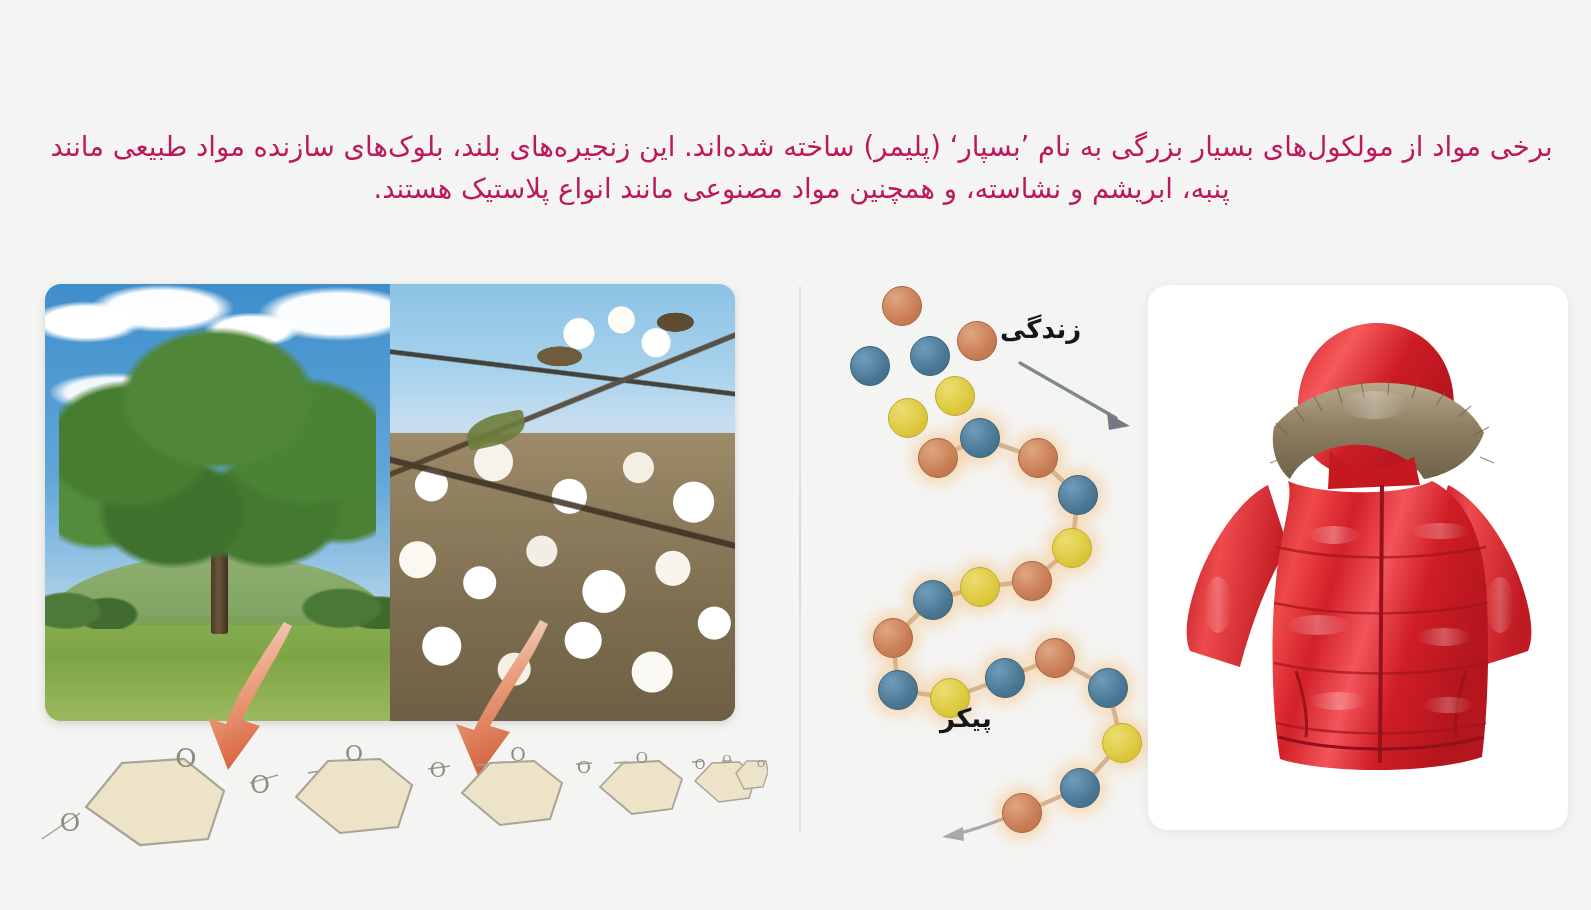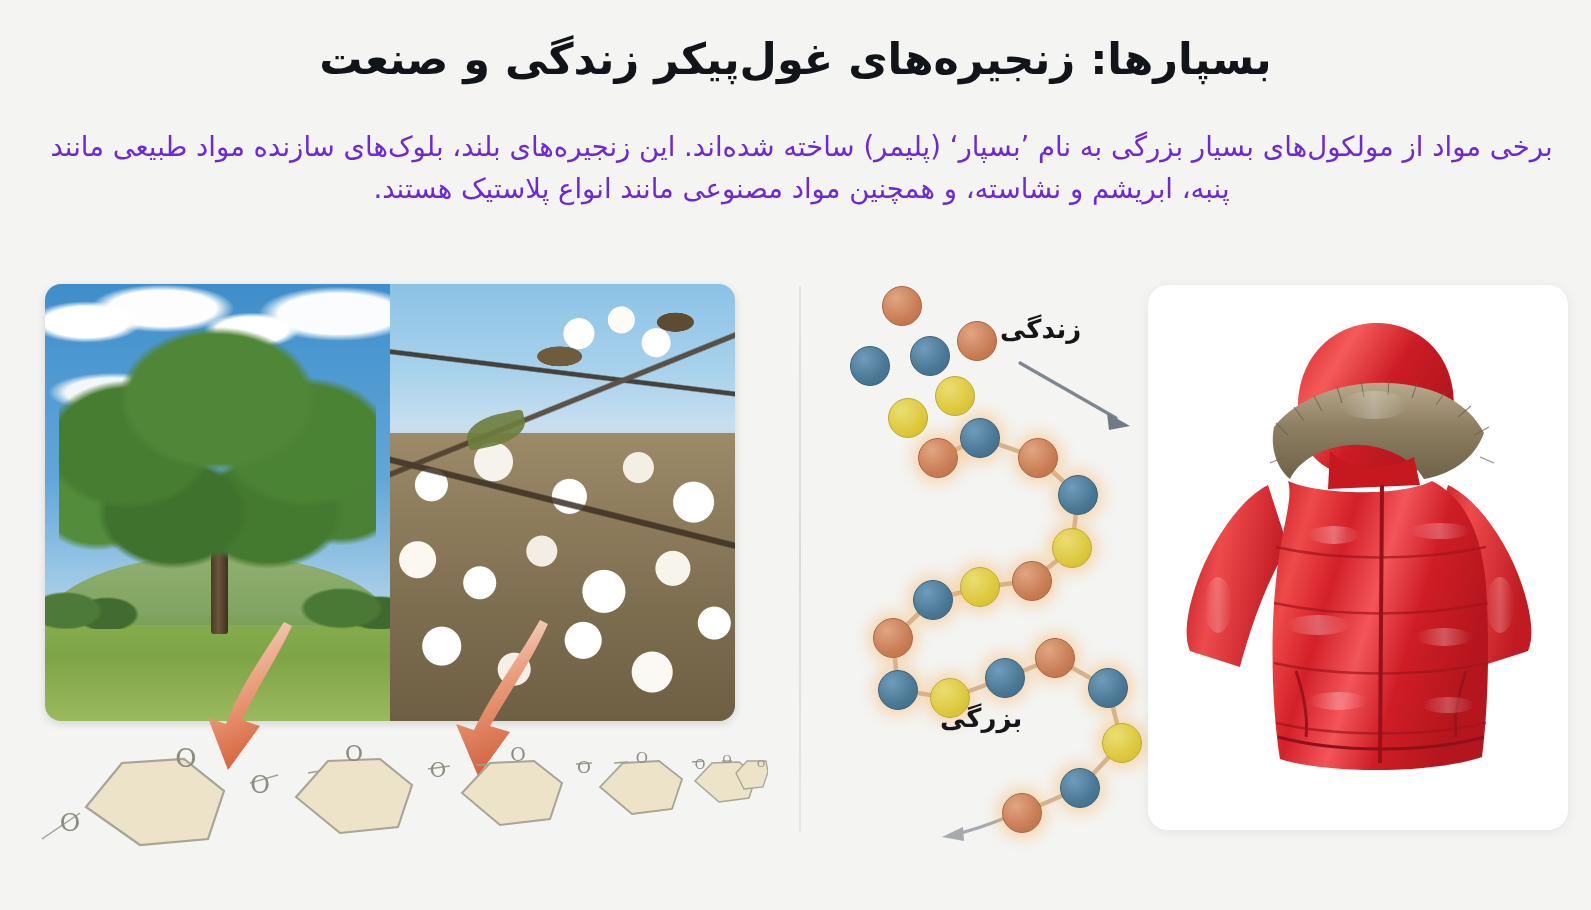--- a/index.html
+++ b/index.html
@@ -15,21 +15,21 @@
   .title{
     position:absolute;top:34px;left:0;right:0;
     text-align:center;
     font-size:43px;font-weight:bold;color:#111418;
     letter-spacing:0px;line-height:1.18;
     direction:rtl;
   }
   .subtitle{
     position:absolute;top:126px;right:28px;left:40px;
     text-align:center;
-    font-size:27.5px;color:#6d28d9;line-height:1.52;
+    font-size:27.5px;color:#be185d;line-height:1.52;
     direction:rtl;font-weight:500;
   }
 
   
   .v-divider{
     position:absolute;left:799px;top:286px;width:2px;height:546px;
     background:linear-gradient(to bottom,#e3e2de 0%,#dcdbd6 50%,#e6e5e1 100%);
     border-radius:2px;
   }
 
@@ -145,21 +145,20 @@
     box-shadow:0 2px 12px rgba(0,0,0,.07);
     overflow:hidden;
   }
   .jacket-wrap{position:absolute;inset:0;}
 </style>
 </head>
 <body>
 
 <div class="stage">
 
-  <div class="title">بسپارها: زنجیره‌های غول‌پیکر زندگی و صنعت</div>
   <div class="subtitle">برخی مواد از مولکول‌های بسیار بزرگی به نام ’بسپار‘ (پلیمر) ساخته شده‌اند. این زنجیره‌های بلند، بلوک‌های سازنده مواد طبیعی مانند پنبه، ابریشم و نشاسته، و همچنین مواد مصنوعی مانند انواع پلاستیک هستند.</div>
 
   <div class="v-divider"></div>
 
   <div class="photo-card">
 
     <div class="photo cotton">
       <div class="cot-sky"></div>
       <div class="cot-field"></div>
       <div class="cot-stems"></div>
@@ -290,21 +289,21 @@
     <div class="node blue glow" style="left:48px;top:392px"></div>
     <div class="node yellow glow" style="left:100px;top:400px"></div>
     <div class="node blue glow" style="left:155px;top:380px"></div>
     <div class="node copper glow" style="left:205px;top:360px"></div>
     <div class="node blue glow" style="left:258px;top:390px"></div>
     <div class="node yellow glow" style="left:272px;top:445px"></div>
     <div class="node blue glow" style="left:230px;top:490px"></div>
     <div class="node copper glow" style="left:172px;top:515px"></div>
 
     <div class="lbl lbl-monomer">زندگی</div>
-    <div class="lbl lbl-polymer">بزرگی</div>
+    <div class="lbl lbl-polymer">پیکر</div>
   </div>
 
   <div class="jacket-card">
     <svg class="jacket-wrap" viewBox="0 0 420 545">
       <defs>
         <linearGradient id="jkBody" x1="0" y1="0" x2="1" y2="0.4">
           <stop offset="0%" stop-color="#c31c24"></stop>
           <stop offset="18%" stop-color="#ef4a4a"></stop>
           <stop offset="36%" stop-color="#d32029"></stop>
           <stop offset="55%" stop-color="#f2555a"></stop>

